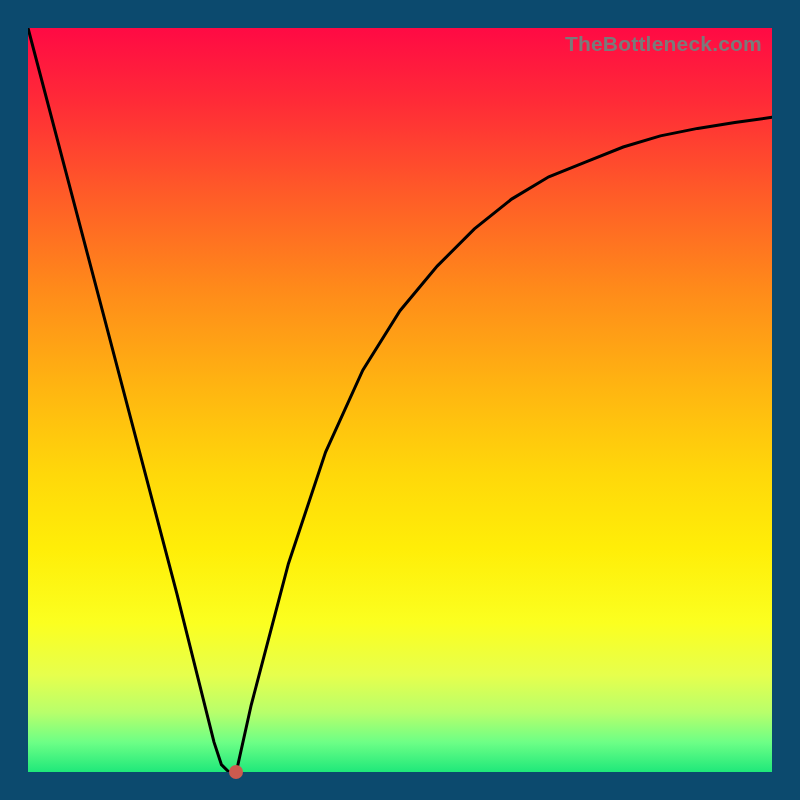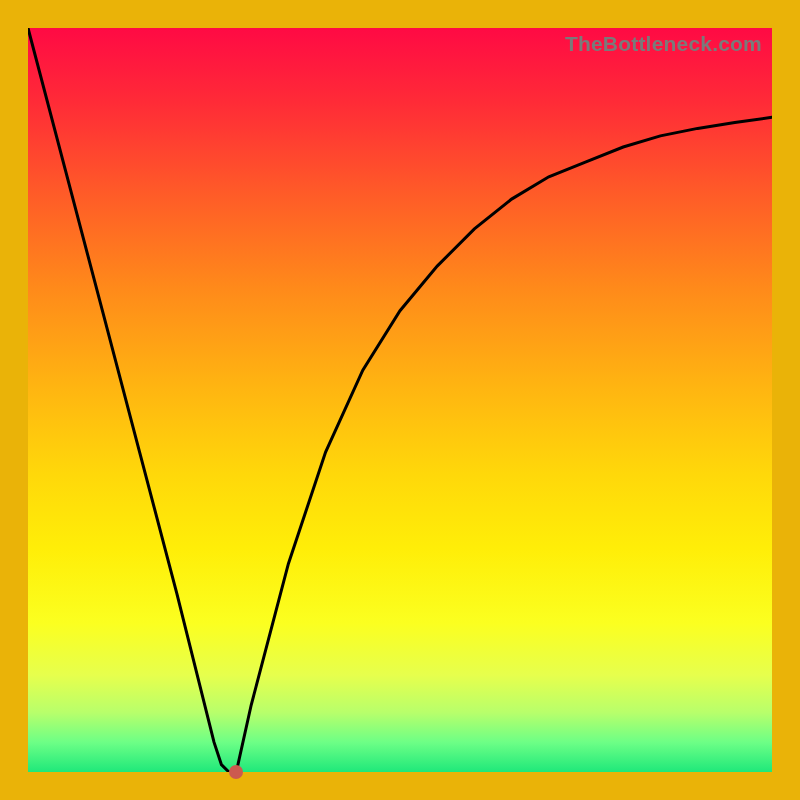--- a/index.html
+++ b/index.html
@@ -8,21 +8,21 @@
     width: 800px;
     height: 800px;
     background: #000;
     font-family: Arial, Helvetica, sans-serif;
     overflow: hidden;
   }
   .frame {
     position: relative;
     width: 800px;
     height: 800px;
-    background: #eab308;
+    background: #0c4a6e;
   }
   .plot {
     position: absolute;
     left: 28px;
     top: 28px;
     width: 744px;
     height: 744px;
     background: linear-gradient(to bottom,
       #ff0a44 0%,
       #ff2b37 10%,

